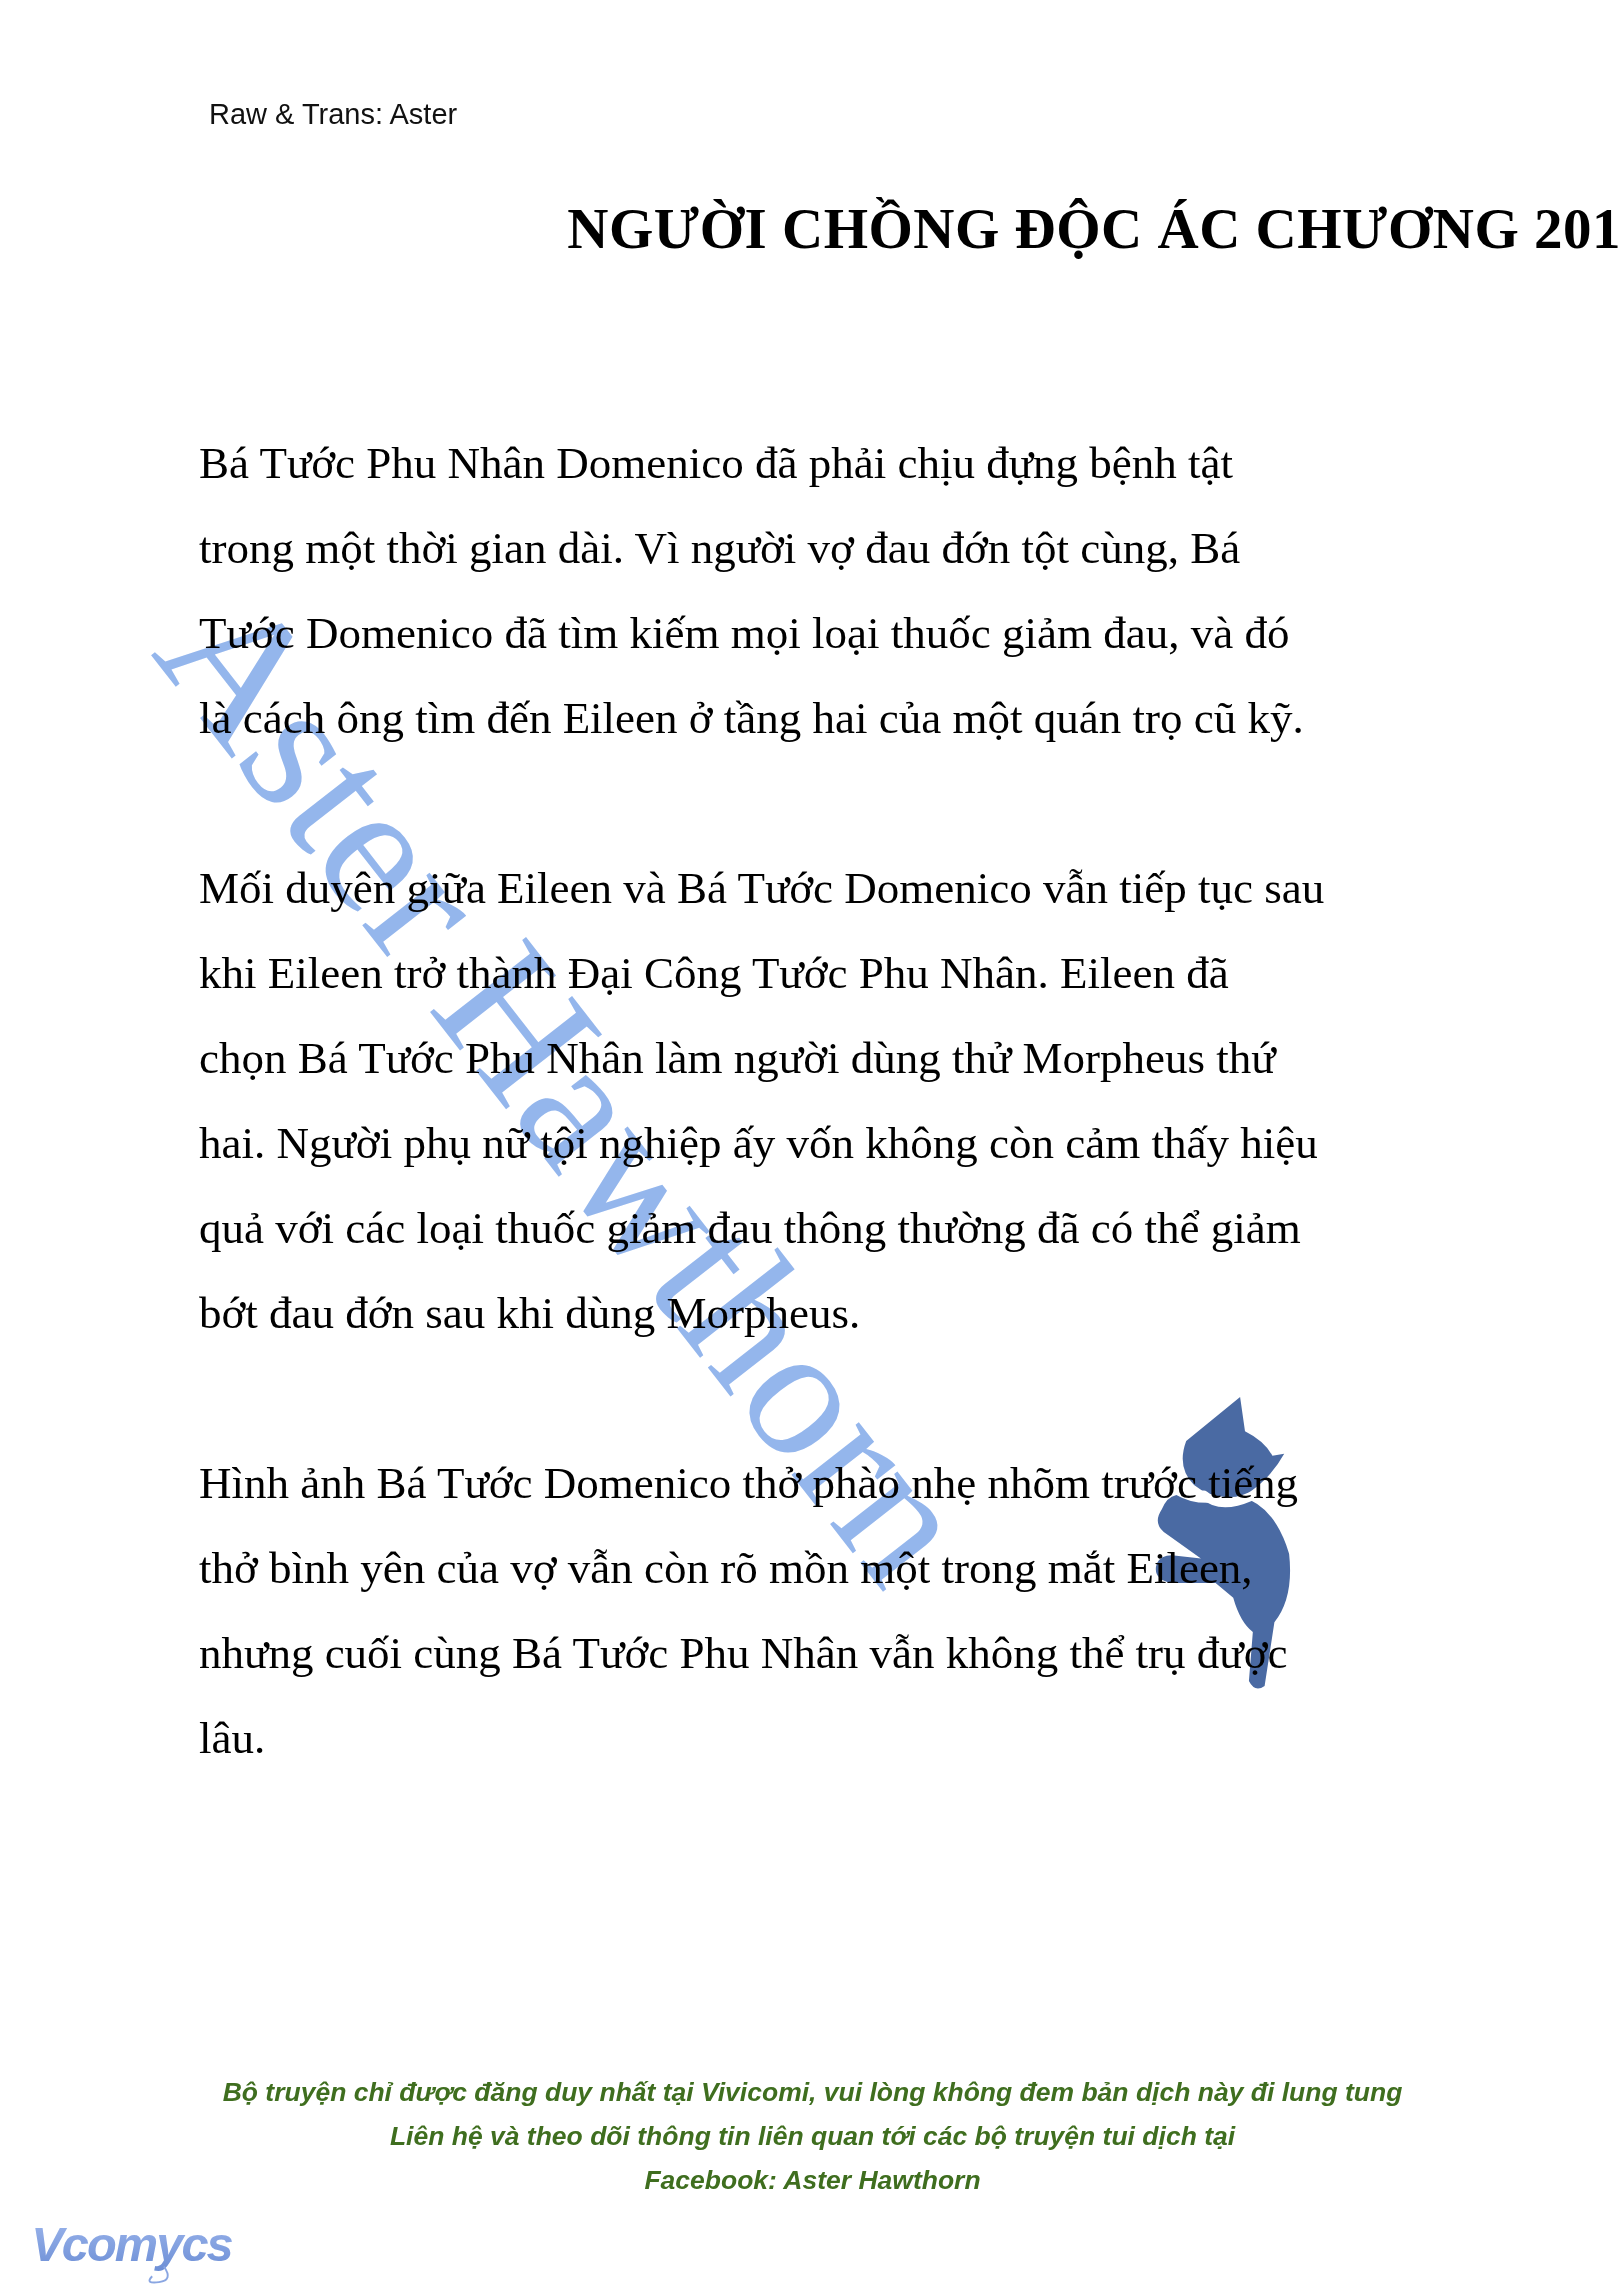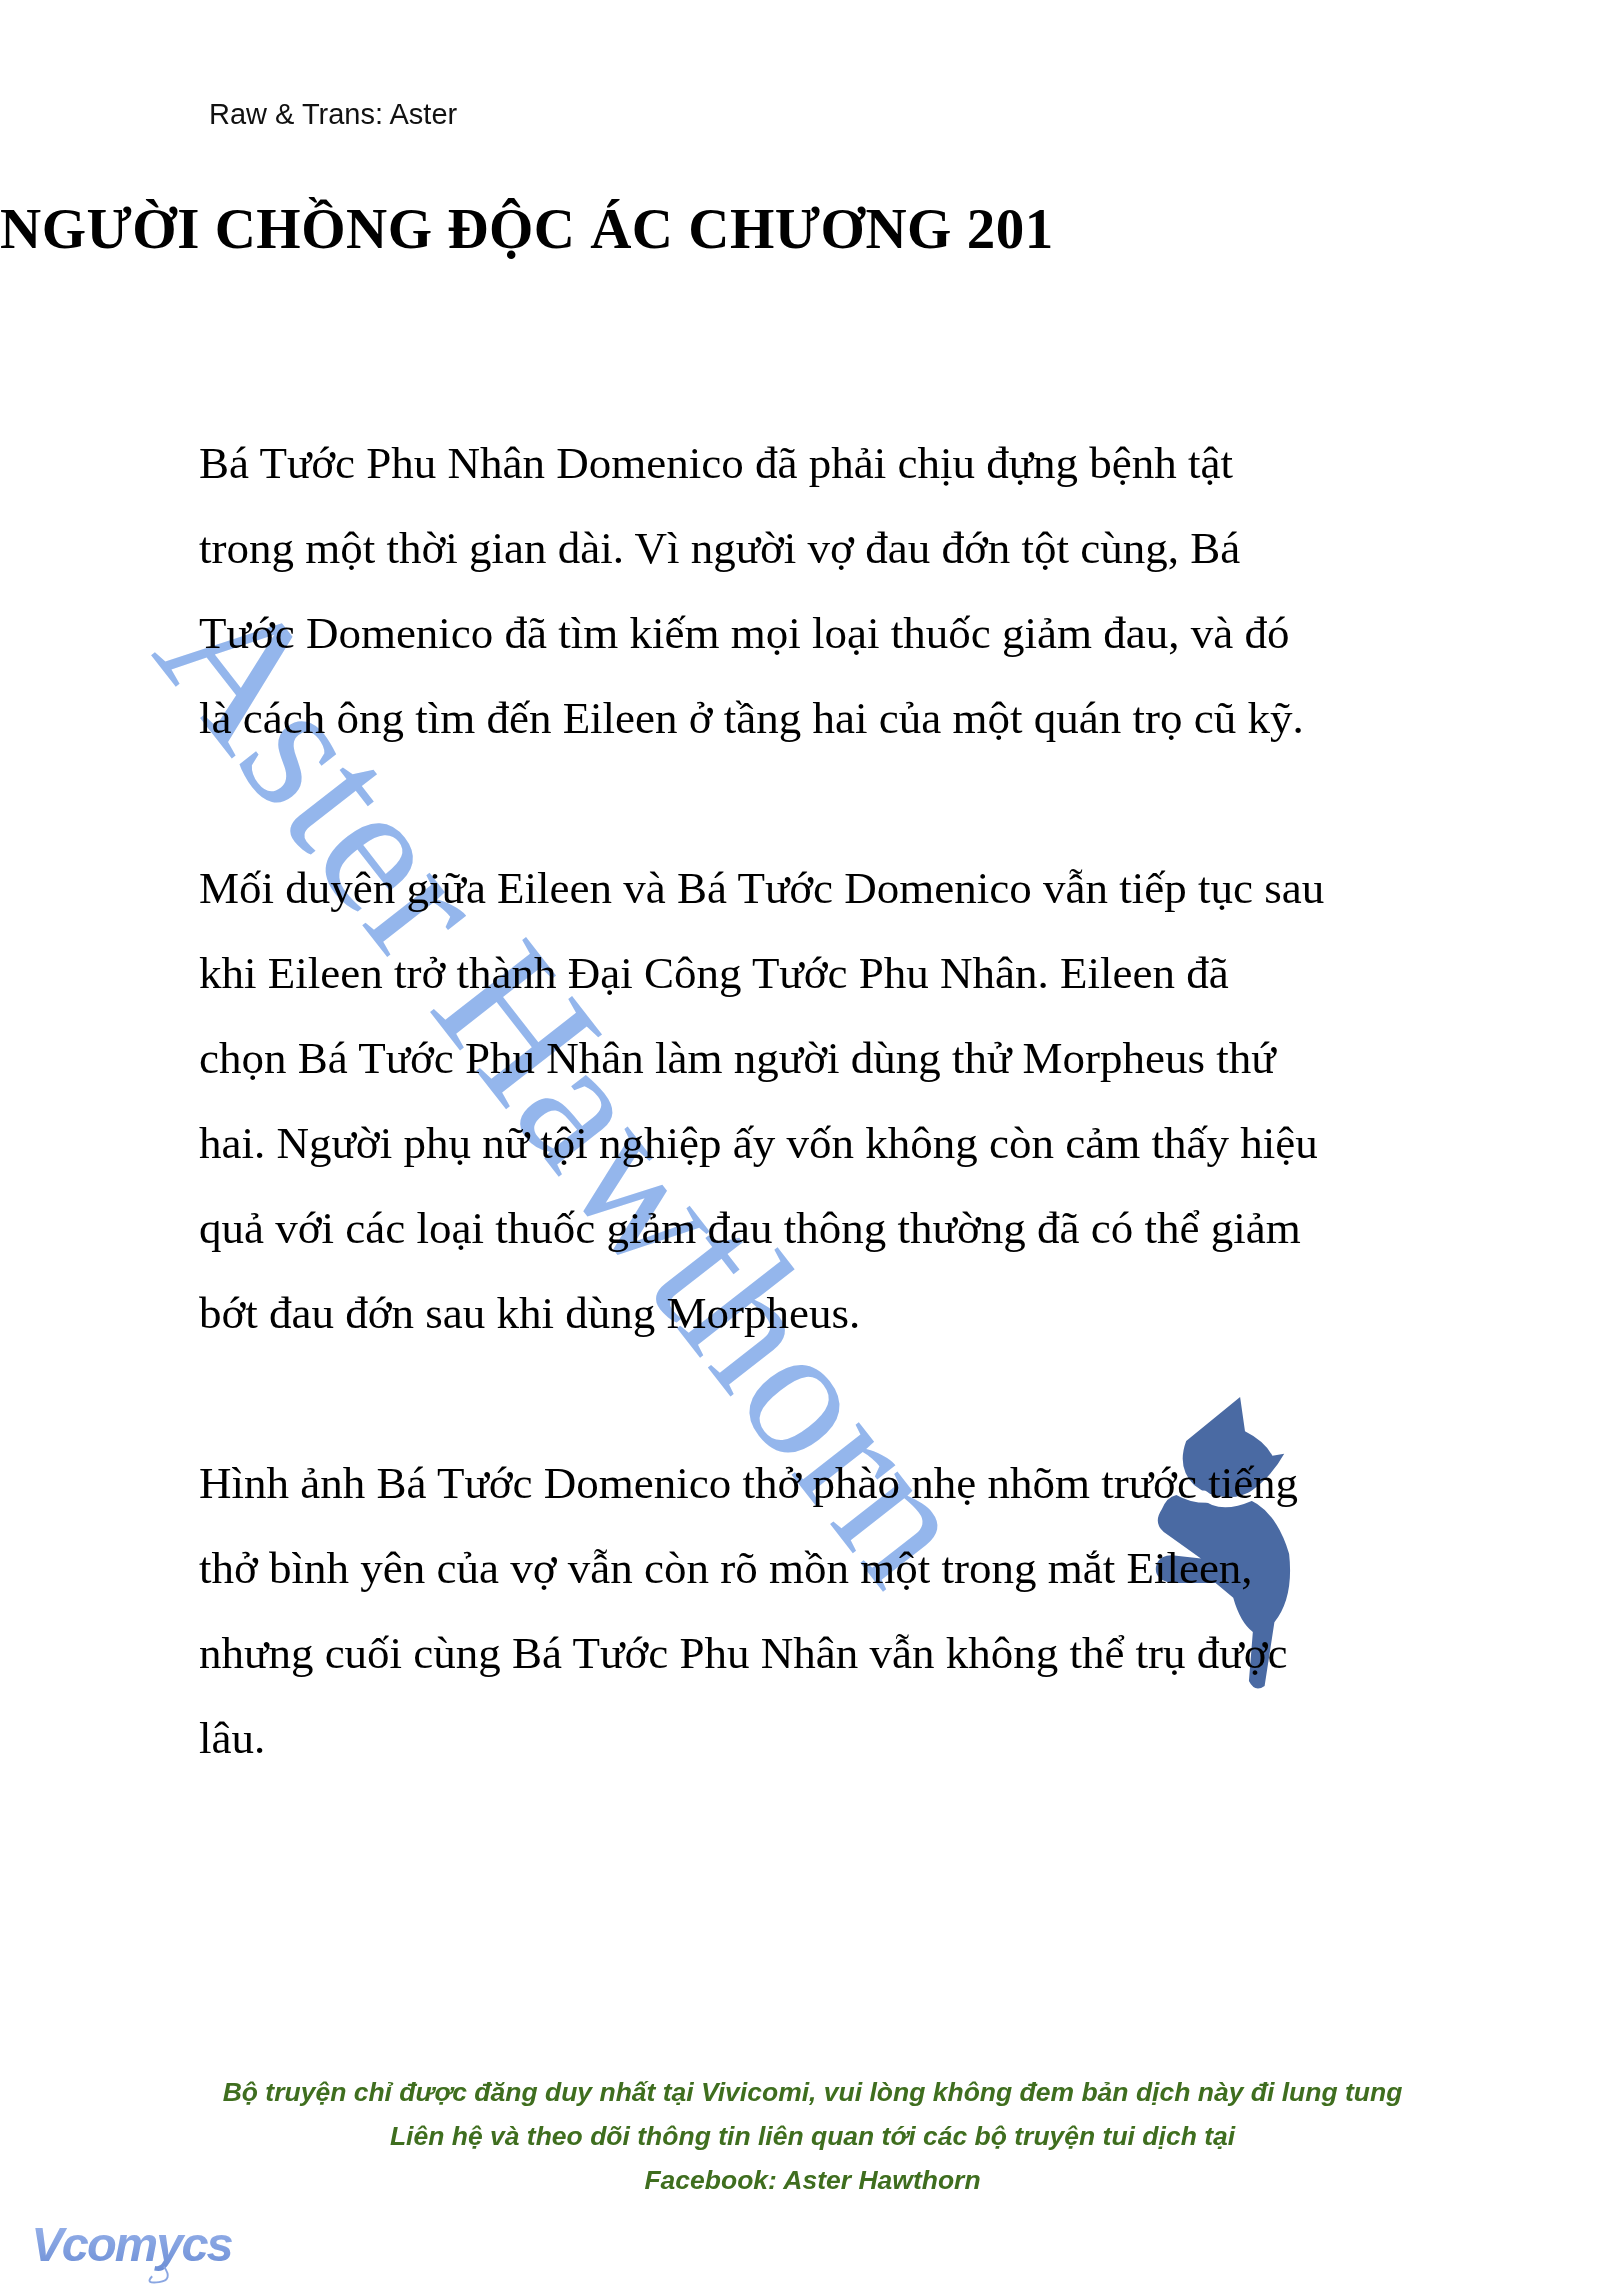--- a/index.html
+++ b/index.html
@@ -3,21 +3,21 @@
 <meta charset="utf-8">
 <style>
   html, body { margin:0; padding:0; background:#ffffff; }
   body { width:1621px; height:2293px; position:relative; overflow:hidden; }
   .page { position:absolute; inset:0; }
   .credit {
     position:absolute; left:209px; top:98px;
     font-family:"Liberation Sans", sans-serif; font-size:29px; color:#111;
   }
   .title {
-    position:absolute; left:0; right:0; top:196px; text-align:left;
+    position:absolute; left:0; right:0; top:196px; text-align:right;
     font-family:"Liberation Serif", serif; font-weight:bold; font-size:57px;
     color:#000; letter-spacing:0.5px;
   }
   .body {
     position:absolute; left:199px; width:1274px; top:421px;
     font-family:"Liberation Serif", serif; font-size:45px; line-height:85px; color:#000;
   }
   .para { margin:0 0 85px 0; }
   .para:last-child { margin-bottom:0; }
   .line { display:block; white-space:nowrap; }

